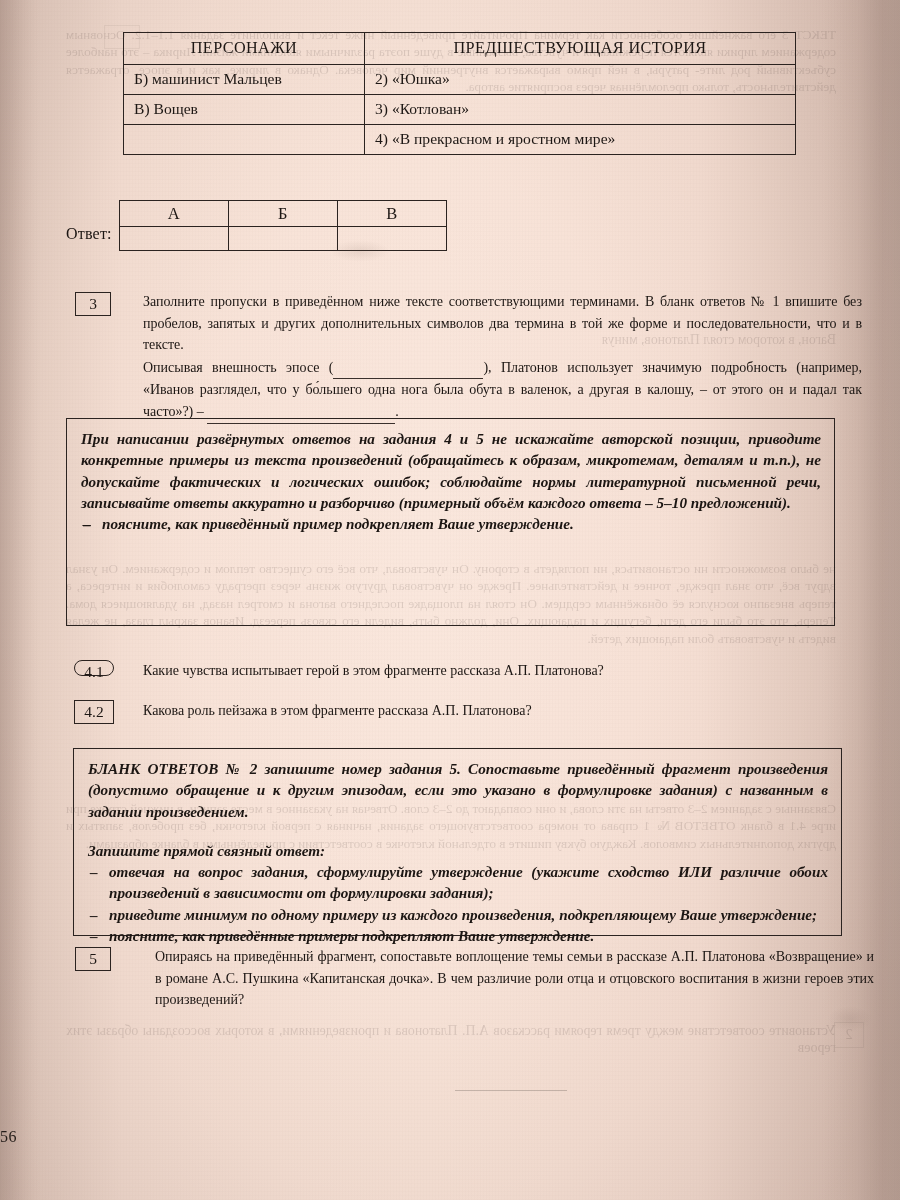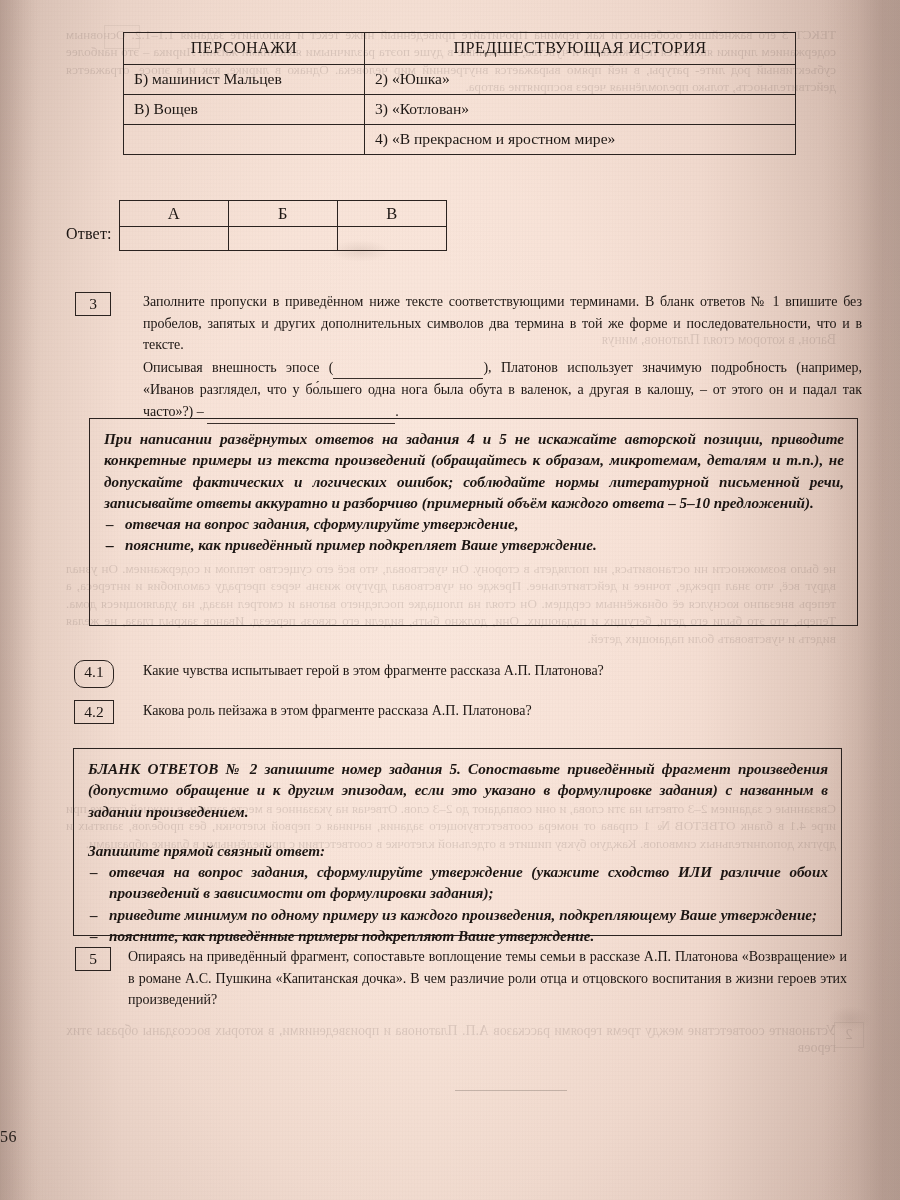--- a/index.html
+++ b/index.html
@@ -251,38 +251,37 @@
     </div>
 
     <div class="nbox" style="left:75px; top:292px; width:36px; height:24px; line-height:22px;">3</div>
     <div class="para" style="left:123px; top:291px; width:719px;">
       <p>Заполните пропуски в приведённом ниже тексте соответствующими терминами. В бланк ответов № 1 впишите без пробелов, запятых и других дополнительных символов два термина в той же форме и последовательности, что и в тексте.</p>
       <p style="margin-top:1px;">
         <span>Описывая внешность эпосе (</span><span class="fillblank" style="width:150px;">&nbsp;</span><span>), Платонов использует значимую подробность (например, «Иванов разглядел, что у бо́льшего одна нога была обута в валенок, а другая в калошу, – от этого он и падал так часто»?) – </span><span class="fillblank" style="width:188px;">&nbsp;</span><span>.</span>
       </p>
     </div>
 
-    <div class="framebox" style="left:89px; top:418px; width:769px; height:208px;">
+    <div class="framebox" style="left:66px; top:418px; width:769px; height:208px;">
       <p>При написании развёрнутых ответов на задания 4 и 5 не искажайте авторской позиции, приводите конкретные примеры из текста произведений (обращайтесь к образам, микротемам, деталям и т.п.), не допускайте фактических и логических ошибок; соблюдайте нормы литературной письменной  речи, записывайте ответы аккуратно и разборчиво (примерный объём каждого ответа – 5–10 предложений).</p>
       <ul>
         <li>
           <span class="dash">–</span>
-          <span>отвечая на вопрос задания, сформулируйте утверждение,</span>
         </li>
         <li>
           <span class="dash">–</span>
         </li>
         <li>
           <span class="dash">–</span>
           <span>поясните, как приведённый пример подкрепляет Ваше утверждение.</span>
         </li>
       </ul>
     </div>
 
-    <div class="nbox" style="left:74px; top:660px; width:40px; height:28px; line-height:22px;border-radius:10px;">4.1</div>
+    <div class="nbox" style="left:74px; top:660px; width:40px; height:16px; line-height:22px;border-radius:10px;">4.1</div>
     <div class="para" style="left:123px; top:660px; width:719px;">Какие чувства испытывает герой в этом фрагменте рассказа А.П. Платонова?</div>
 
     <div class="nbox" style="left:74px; top:700px; width:40px; height:24px; line-height:22px;">4.2</div>
     <div class="para" style="left:123px; top:700px; width:719px;">Какова роль пейзажа в этом фрагменте рассказа А.П. Платонова?</div>
 
     <div class="framebox" style="left:73px; top:748px; width:769px; height:188px;">
       <p>БЛАНК ОТВЕТОВ № 2 запишите номер задания 5. Сопоставьте приведённый фрагмент произведения (допустимо обращение и к другим эпизодам, если это указано в формулировке задания) с названным в задании произведением.</p>
       <p style="margin-top:18px;">Запишите прямой связный ответ:</p>
       <ul>
         <li>
@@ -294,21 +293,21 @@
           <span>приведите минимум по одному примеру из каждого произведения, подкрепляющему Ваше утверждение;</span>
         </li>
         <li>
           <span class="dash">–</span>
           <span>поясните, как приведённые примеры подкрепляют Ваше утверждение.</span>
         </li>
       </ul>
     </div>
 
     <div class="nbox" style="left:75px; top:947px; width:36px; height:24px; line-height:22px;">5</div>
-    <div class="para" style="left:108px; top:946px; width:719px;">Опираясь на приведённый фрагмент, сопоставьте воплощение темы семьи в рассказе А.П. Платонова «Возвращение» и в романе А.С. Пушкина «Капитанская дочка». В чем различие роли отца и отцовского воспитания в жизни героев этих произведений?</div>
+    <div class="para" style="left:135px; top:946px; width:719px;">Опираясь на приведённый фрагмент, сопоставьте воплощение темы семьи в рассказе А.П. Платонова «Возвращение» и в романе А.С. Пушкина «Капитанская дочка». В чем различие роли отца и отцовского воспитания в жизни героев этих произведений?</div>
 
     <div class="pencil" style="left:455px; top:1090px; width:112px;"></div>
     <div class="smudge" style="left:828px; top:1006px; width:44px; height:26px;"></div>
     <div class="smudge" style="left:330px; top:240px; width:60px; height:22px;"></div>
 
     <div class="pagenum">56</div>
   </div>
 
   <div id="grain"></div>
   <div id="curl"></div>

